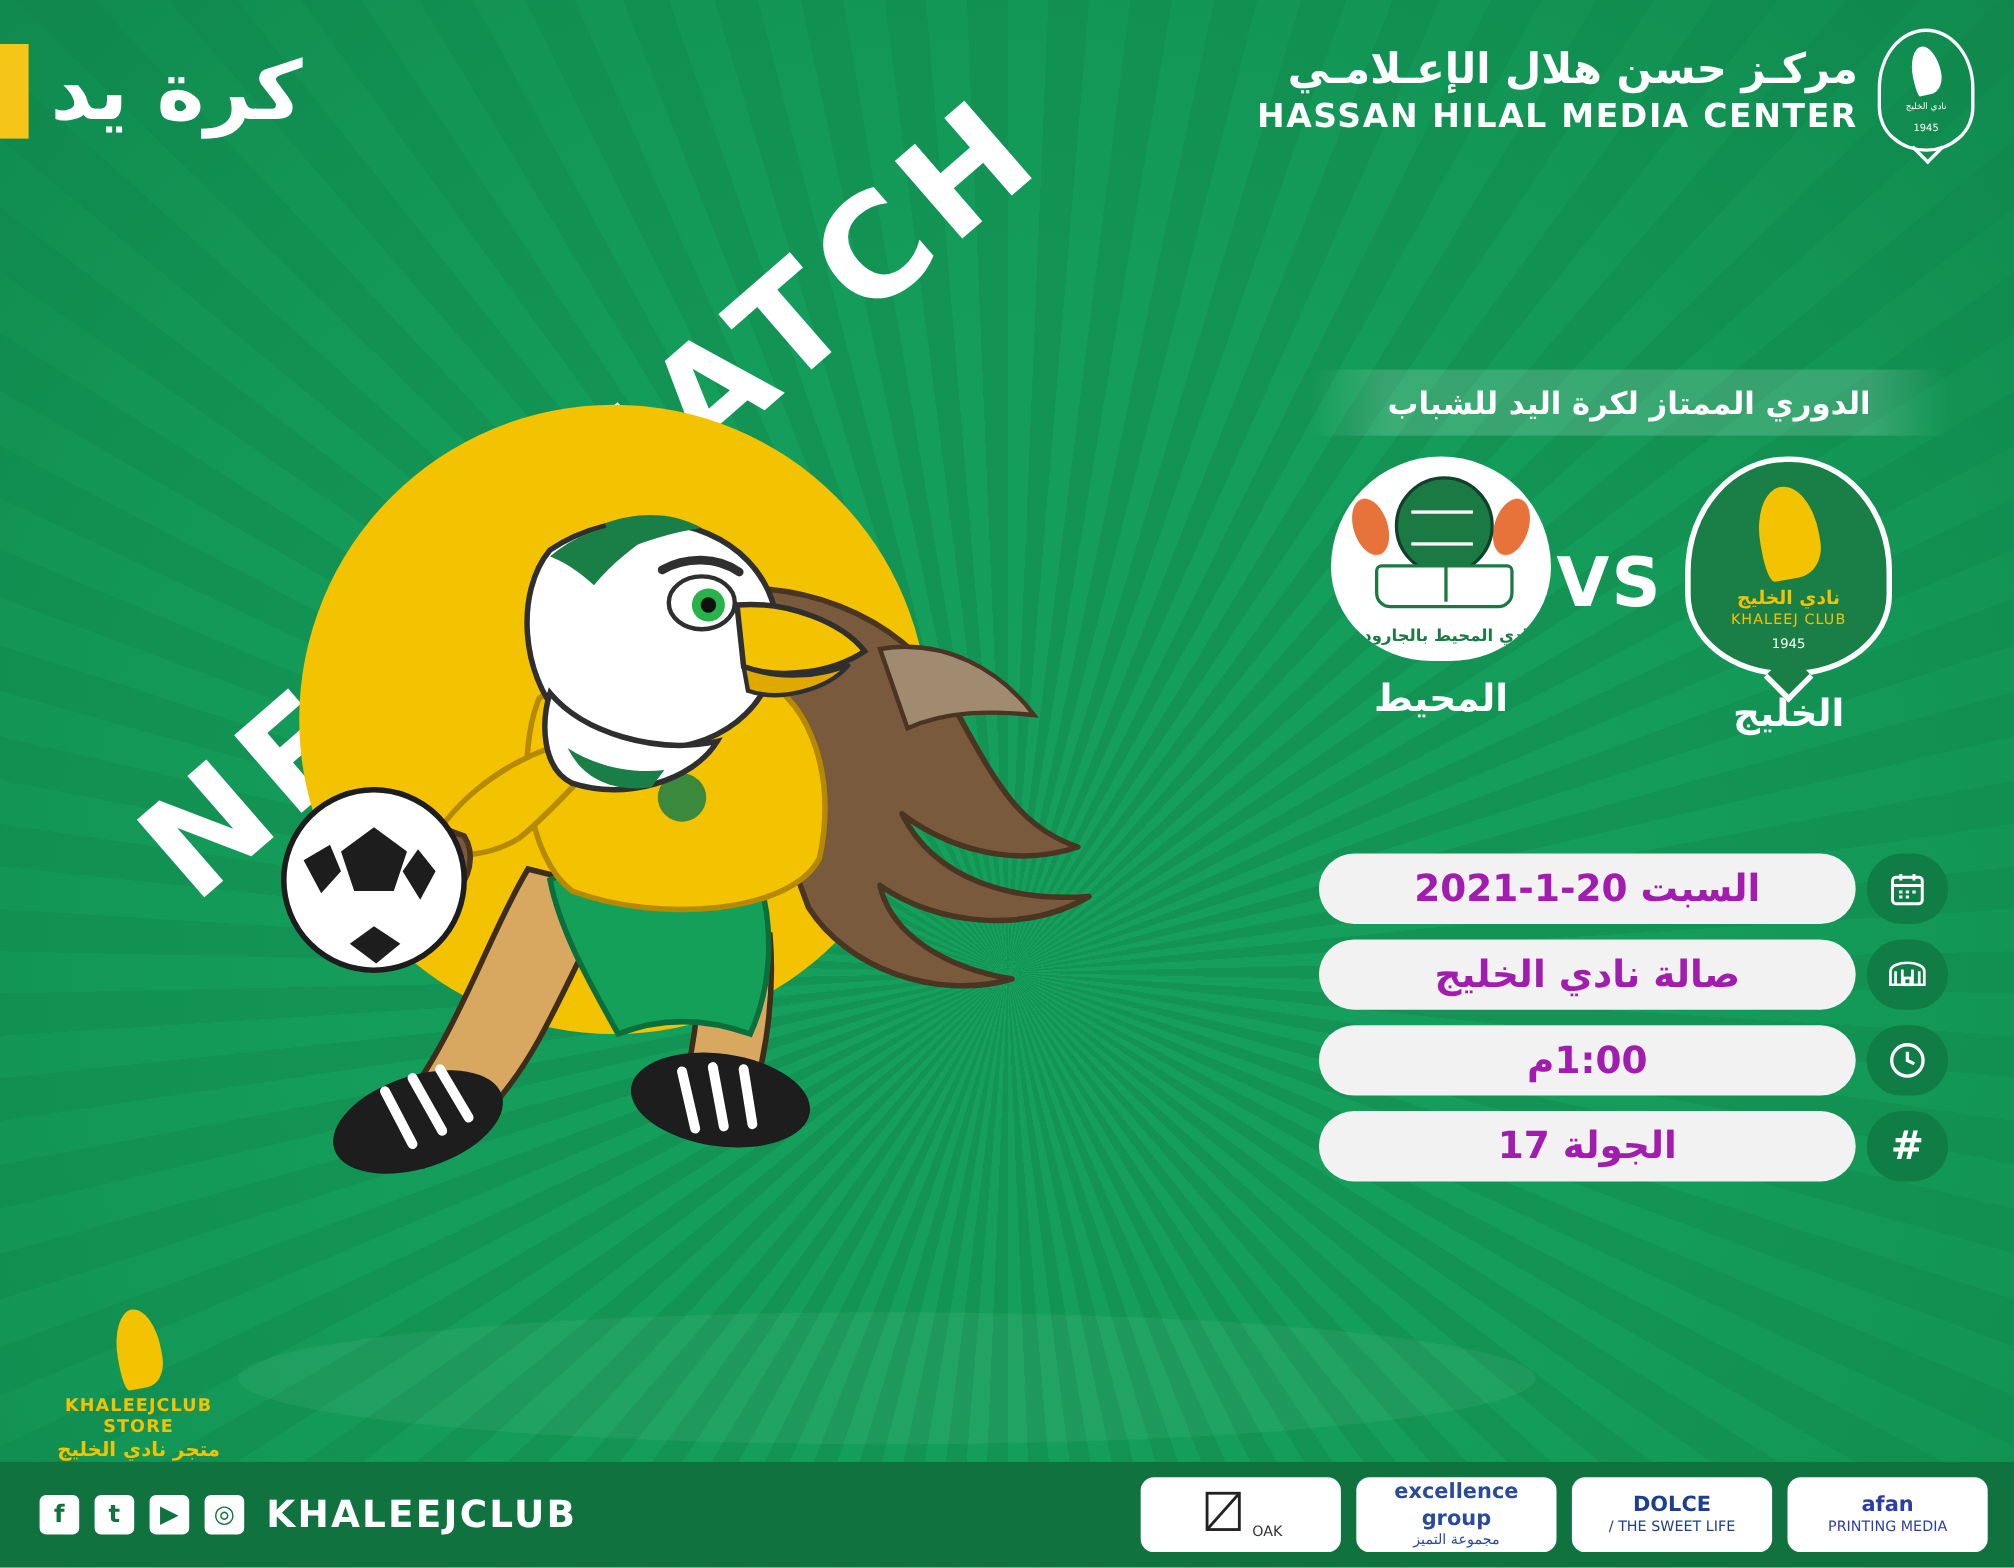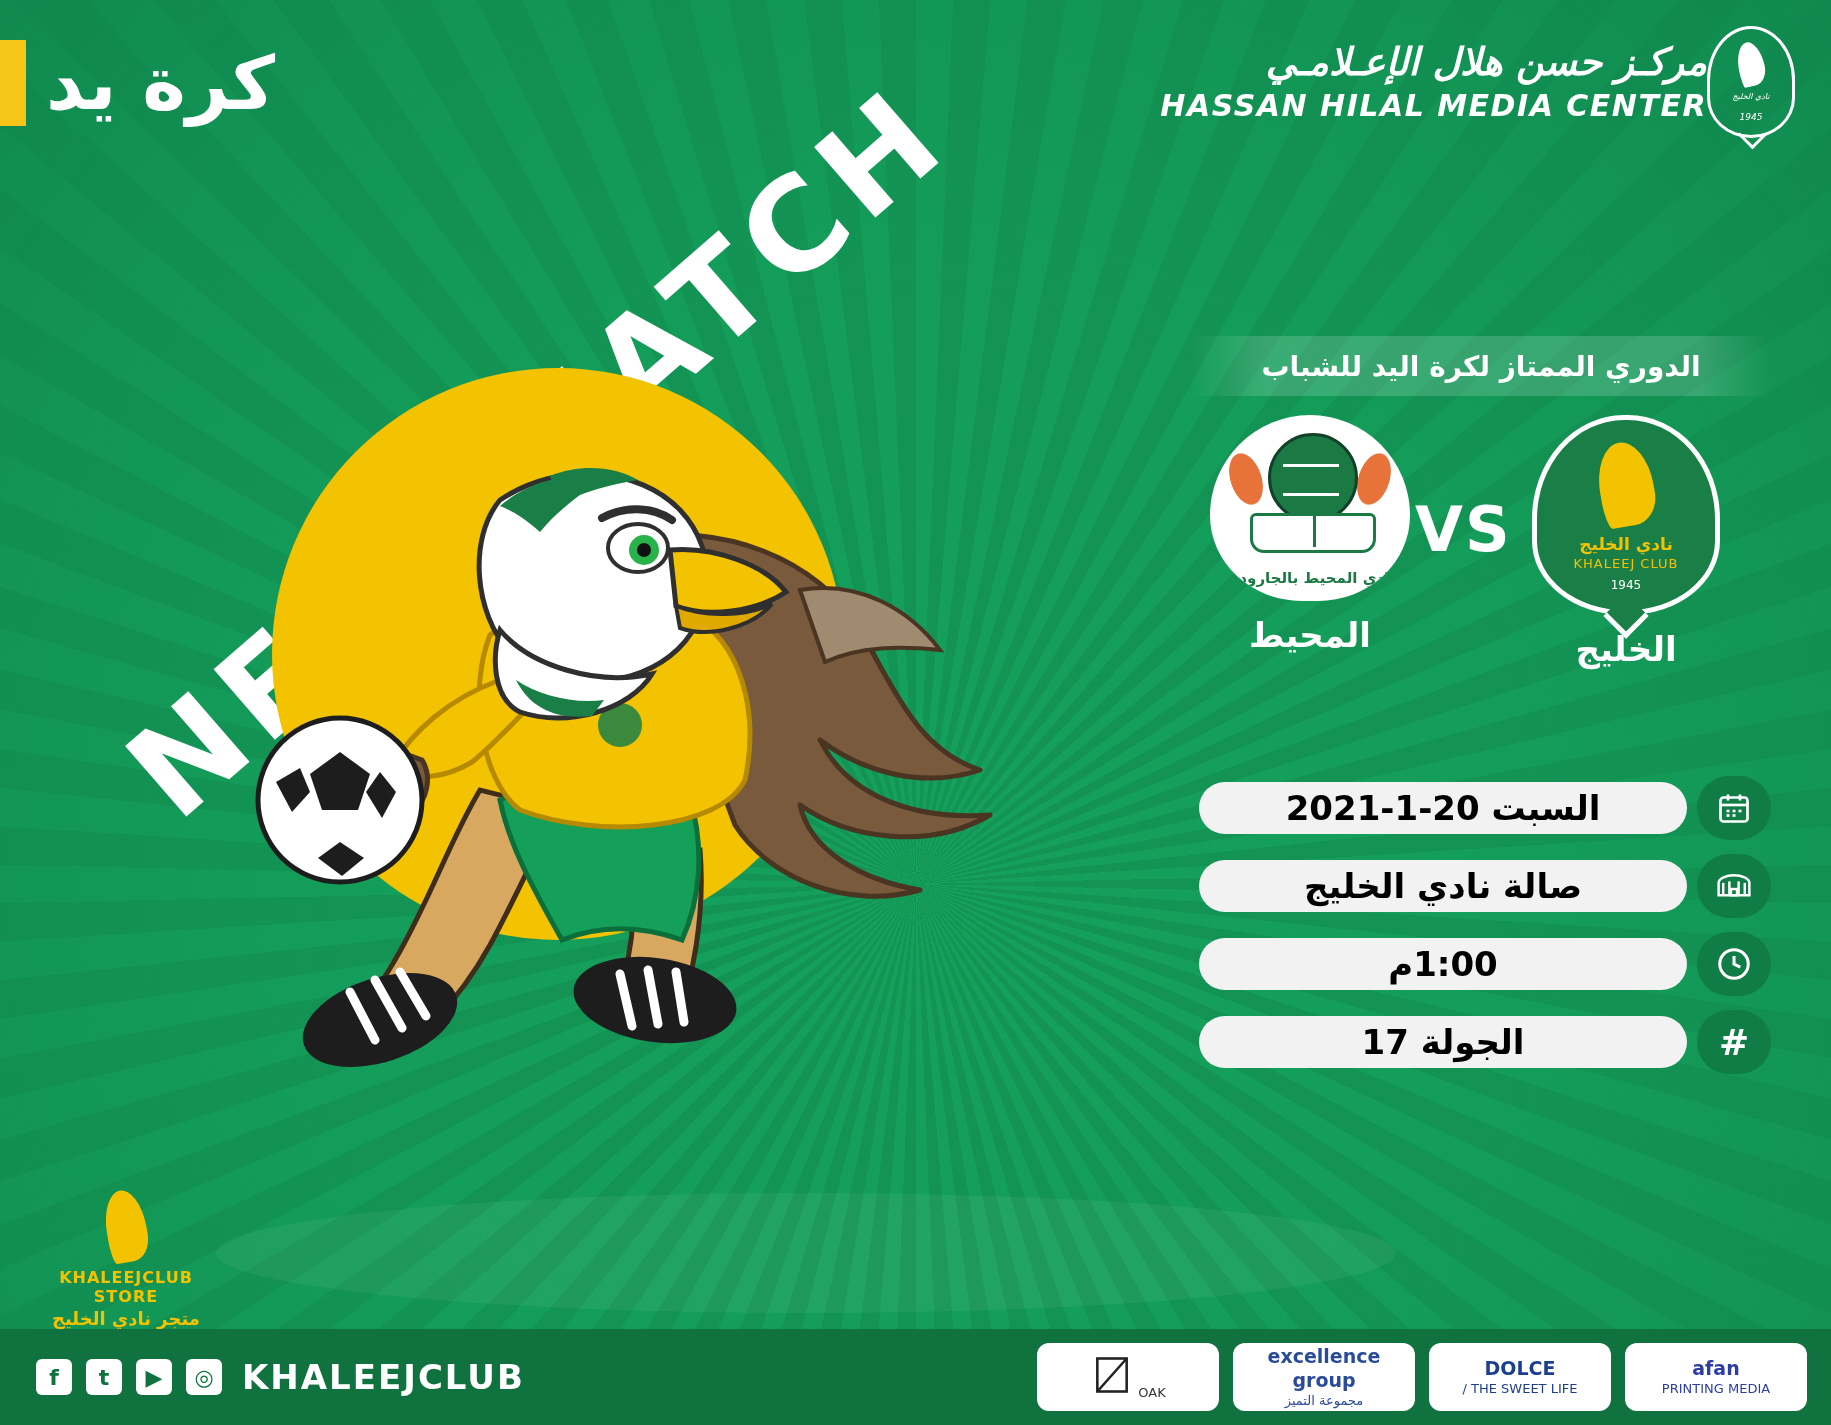--- a/index.html
+++ b/index.html
@@ -72,21 +72,21 @@
     margin-top: 12px;
   }
 
   
   .media-center {
     position: absolute;
     right: 36px;
     top: 26px;
     display: flex;
     align-items: center;
-    font-style: italic;
+    gap: 18px;
   }
   .media-text {
     text-align: right;
     color: #ffffff;
     line-height: 1.15;
   }
   .media-ar {
     font-size: 38px;
     font-weight: bold;
     letter-spacing: 2px;
@@ -404,27 +404,27 @@
     flex: 0 0 auto;
   }
   .info-icon .hash {
     font-size: 36px;
     font-weight: bold;
     color: #ffffff;
   }
   .info-text {
     flex: 1 1 auto;
     margin-right: 10px;
-    height: 52px;
+    height: 64px;
     background: #f2f2f2;
     border-radius: 32px;
     display: flex;
     align-items: center;
     justify-content: center;
-    color: #000000;
+    color: #a21caf;
     font-size: 34px;
     font-weight: bold;
     direction: rtl;
   }
 
   
   .store {
     position: absolute;
     left: 36px;
     bottom: 96px;

